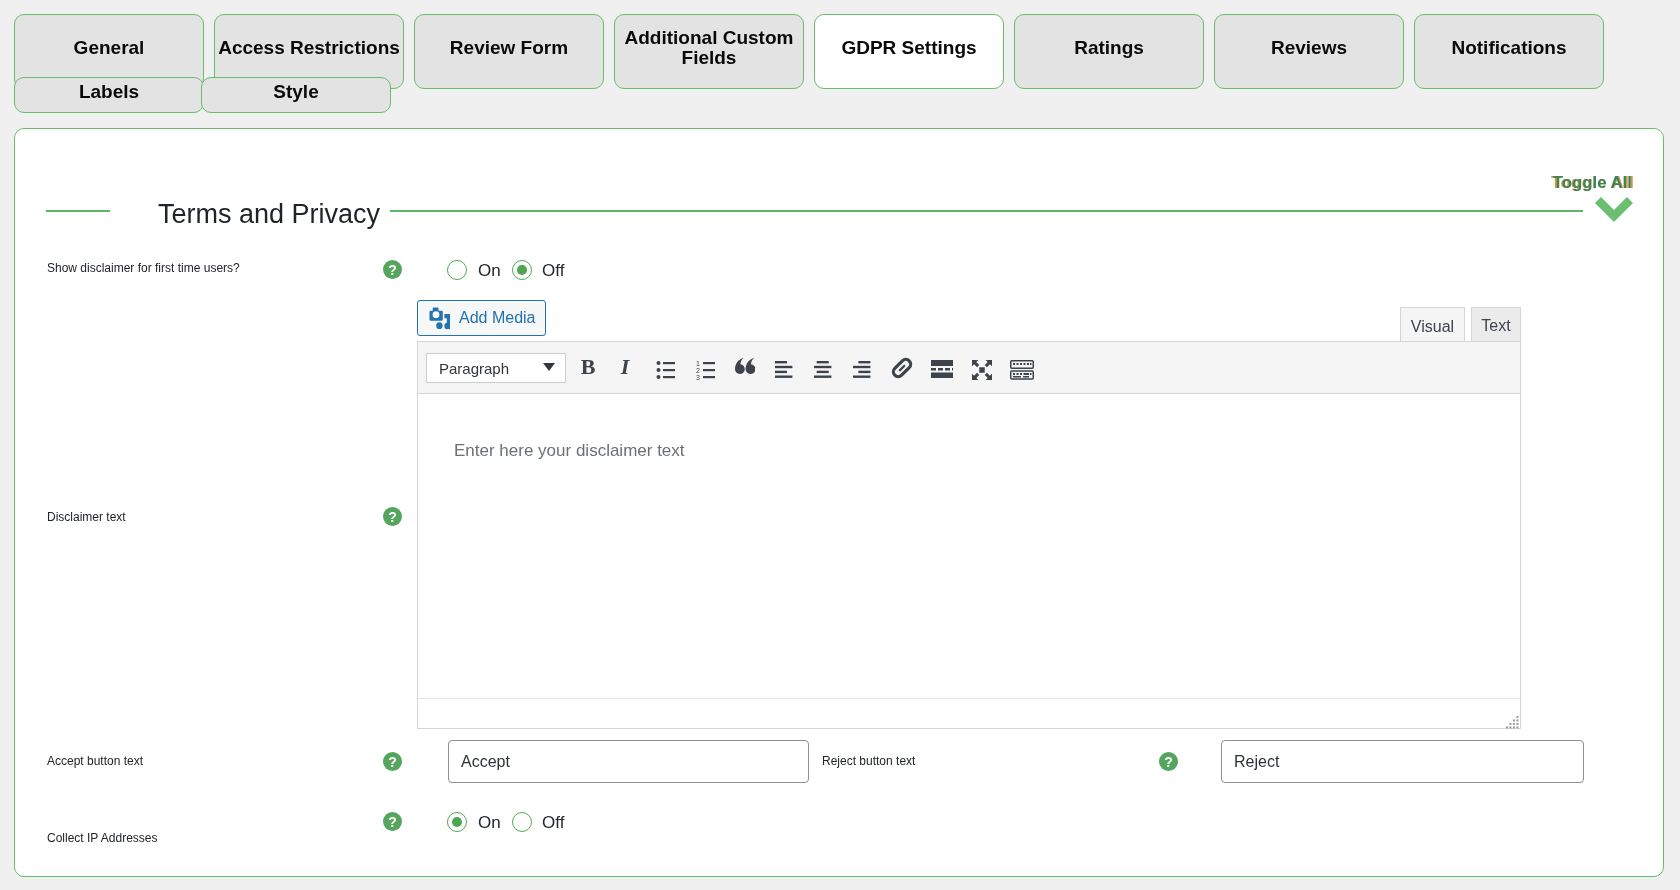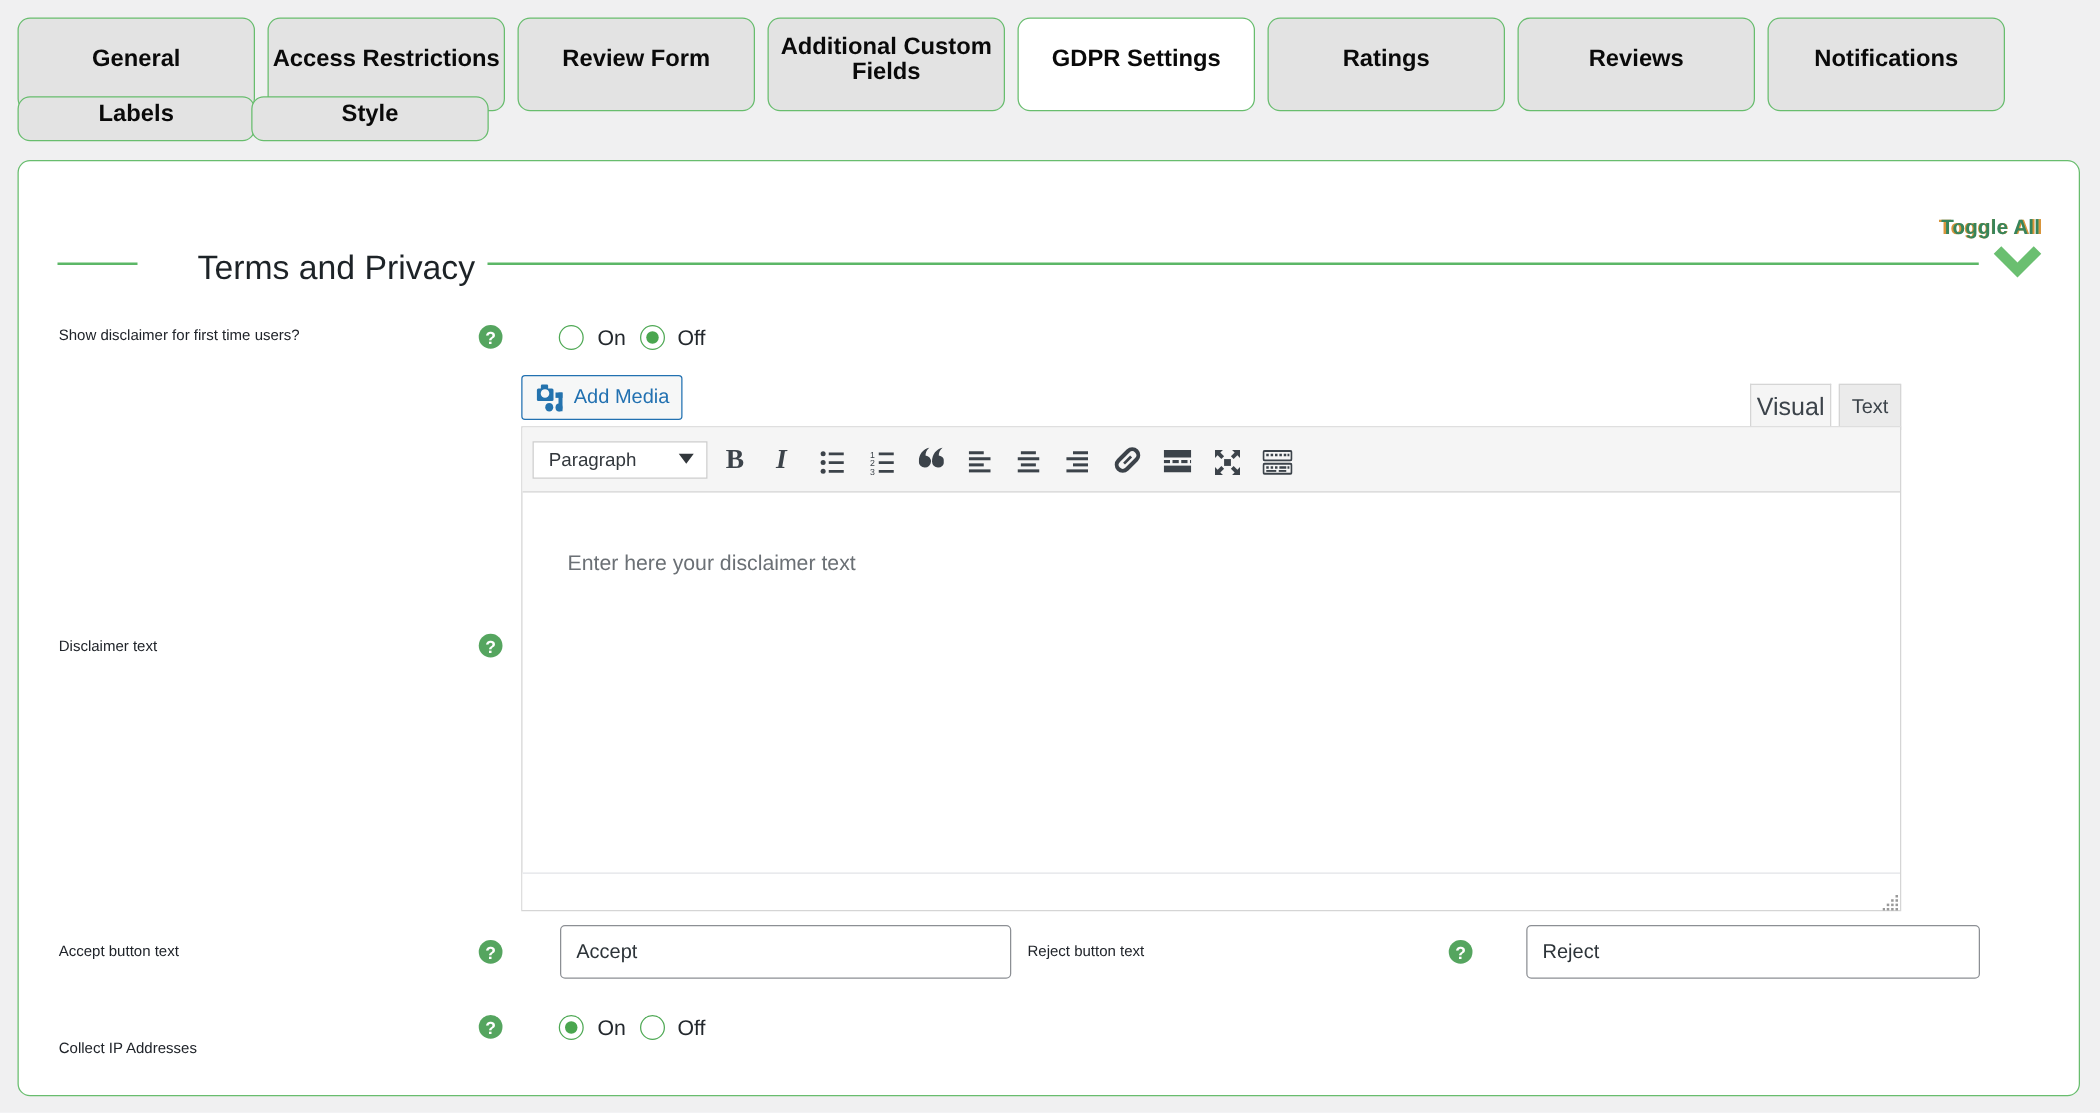--- a/index.html
+++ b/index.html
@@ -75,21 +75,21 @@
       <rect x="0.5" y="3.8" width="13.3" height="10" rx="1.2"></rect>
       <circle cx="7" cy="7.7" r="3.4" fill="#f6f7f7"></circle>
       <rect x="15.4" y="7" width="5.6" height="4.3"></rect>
       <rect x="17.8" y="7" width="3.2" height="15"></rect>
       <ellipse cx="18.2" cy="19" rx="2.8" ry="3.2"></ellipse>
       <ellipse cx="10.4" cy="18.7" rx="3.2" ry="3.4"></ellipse>
     </svg>
     <span style="position:absolute; left:41px; top:8px;">Add Media</span>
   </div>
 
-  <div class="abs" style="left:1385px; top:178px; width:65px; height:38px; background:#f5f5f5; border:1px solid #d5d5d5; border-bottom:none; display:flex; align-items:center; justify-content:center; font-size:20px; color:#3c434a;">Visual</div>
+  <div class="abs" style="left:1385px; top:178px; width:65px; height:38px; background:#f5f5f5; border:1px solid #d5d5d5; border-bottom:none; display:flex; align-items:center; justify-content:center; font-size:16px; color:#3c434a;">Visual</div>
   <div class="abs" style="left:1456px; top:178px; width:50px; height:37px; background:#ebebeb; border:1px solid #d5d5d5; display:flex; align-items:center; justify-content:center; font-size:16px; color:#3c434a;">Text</div>
 
   <div class="abs" style="left:402px; top:212px; width:1104px; height:388px; border:1px solid #d5d5d5; background:#fff;">
 
     <div class="abs" style="left:0; top:0; width:1102px; height:52px; background:#f5f5f5; border-bottom:1px solid #d5d5d5;">
       <div class="abs" style="left:8px; top:11px; width:140px; height:30px; background:#fff; border:1px solid #ccc; font-size:15px; color:#32373c; display:flex; align-items:center;">
         <span style="margin-left:12px;">Paragraph</span>
         <span style="position:absolute; right:10px; top:9px; width:0; height:0; border-left:6px solid transparent; border-right:6px solid transparent; border-top:8px solid #32373c;"></span>
       </div>
 

